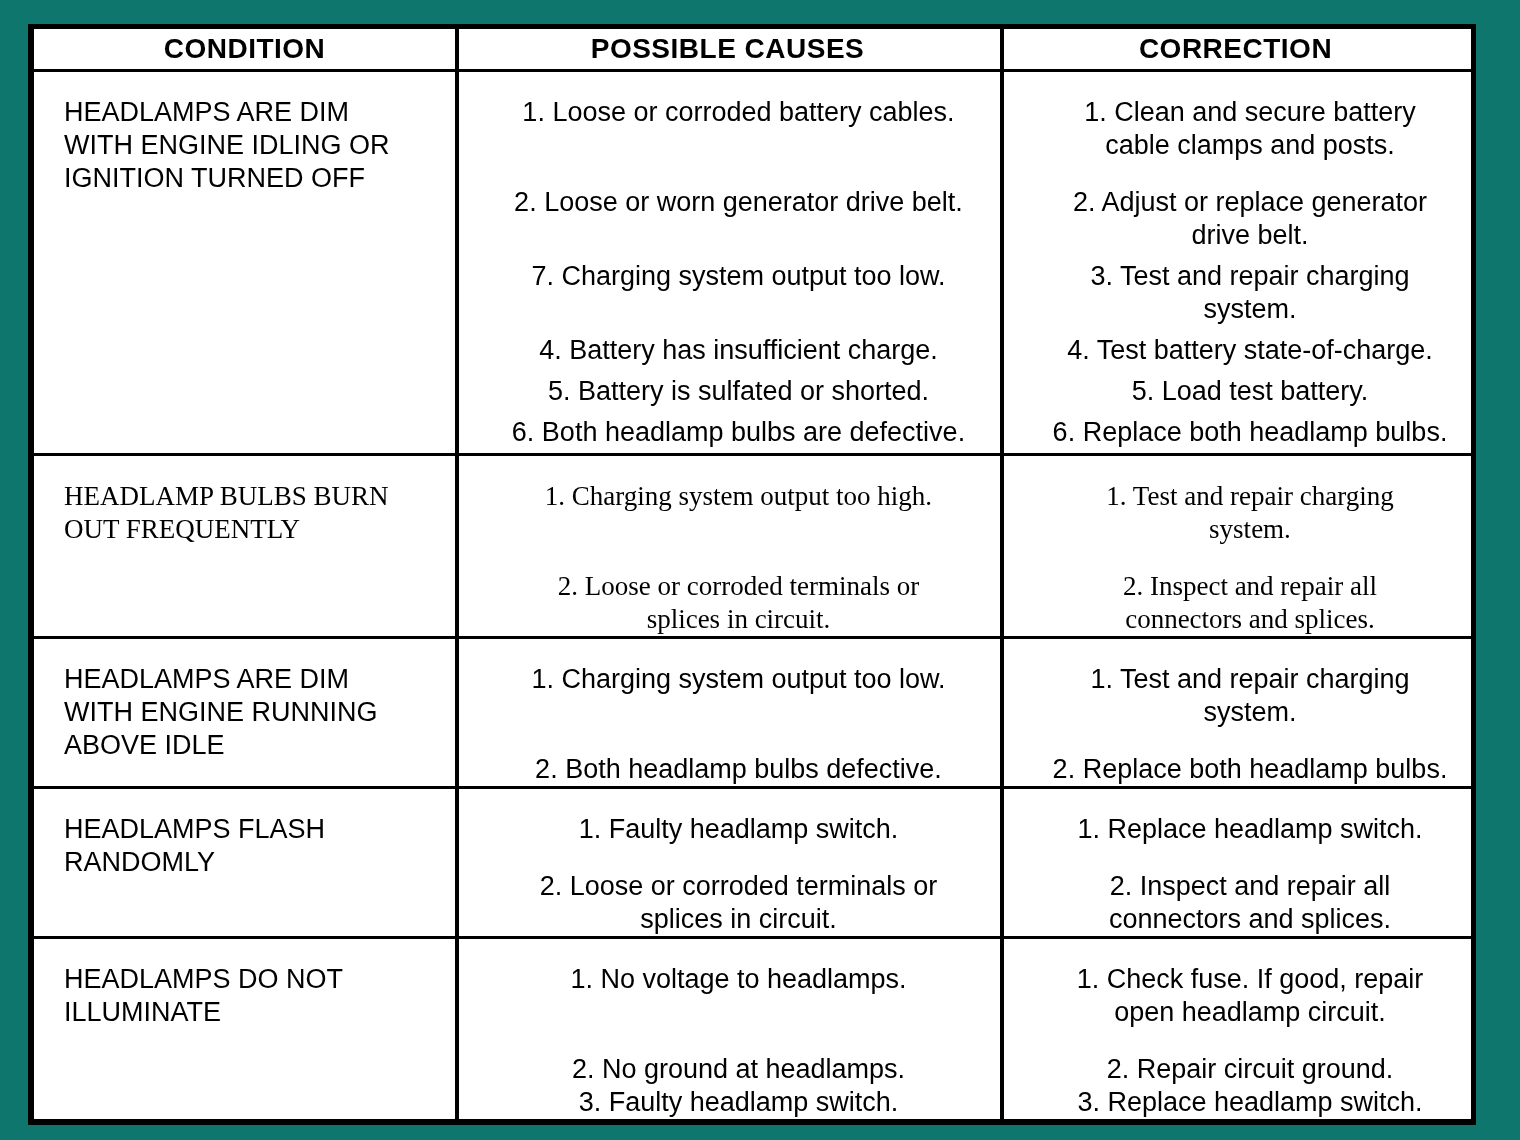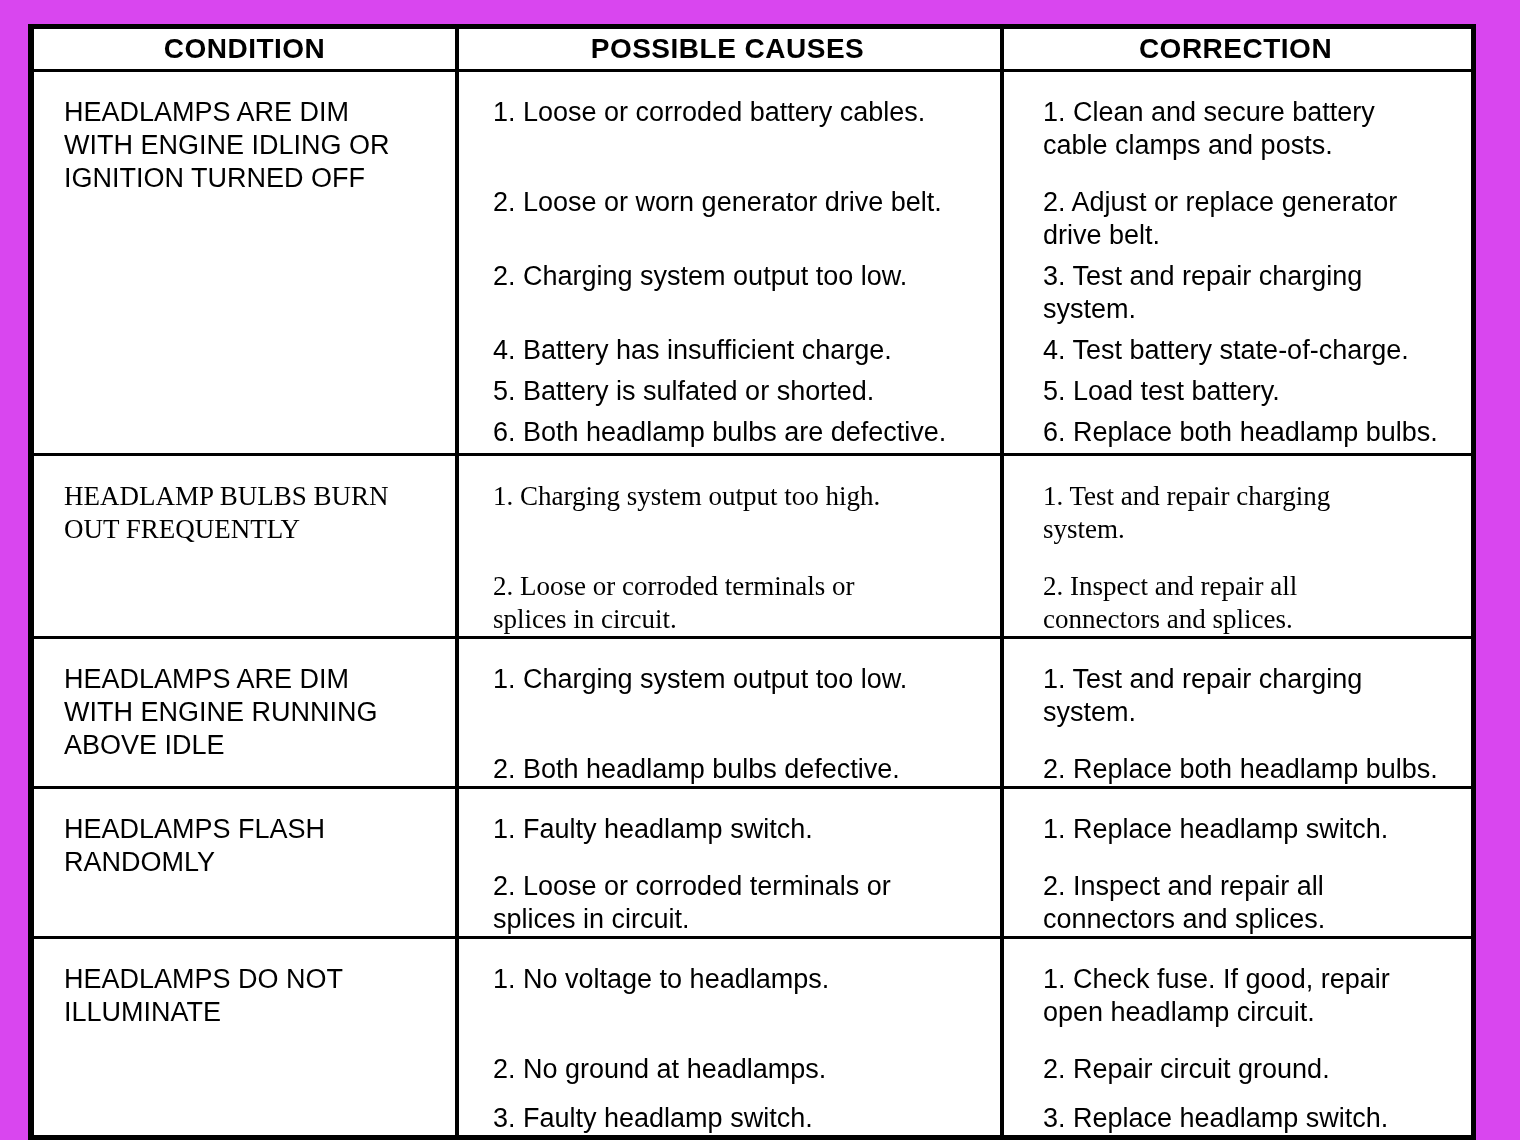--- a/index.html
+++ b/index.html
@@ -10,21 +10,21 @@
     height: 1140px;
     overflow: hidden;
     font-family: "Liberation Sans", sans-serif;
     color: #000000;
   }
 
   .page {
     position: relative;
     width: 1520px;
     height: 1140px;
-    background: #d946ef;
+    background: #0f766e;
   }
 
   .ts-table {
     position: absolute;
     left: 28px;
     top: 24px;
     width: 1448px;
     box-sizing: border-box;
     border: 5px solid #000000;
     border-left-width: 6px;
@@ -77,25 +77,26 @@
   .pairs {
     box-sizing: border-box;
     padding-top: 24px;
     padding-bottom: 0;
   }
 
   .pair {
     display: grid;
     grid-template-columns: 545px 1fr;
     margin-bottom: 8px;
+    text-align: center;
   }
   .pair:first-child { margin-bottom: 24px; }
   .pair:last-child  { margin-bottom: 0; }
   .trow.r5 .pair:first-child  { }
-  .trow.r5 .pair:nth-child(2) { margin-bottom: 16px; }
+  .trow.r5 .pair:nth-child(2) { margin-bottom: 0; }
   
   .pair:first-child:last-child { margin-bottom: 0; }
 
   .cause, .correction {
     box-sizing: border-box;
     font-size: 27px;
     line-height: 33px;
     white-space: pre-line;
   }
   .cause      { padding-left: 38px; padding-right: 16px; }
@@ -136,21 +137,21 @@
     <div class="cause">1. Loose or corroded battery cables.</div>
     <div class="correction">1. Clean and secure battery
 cable clamps and posts.</div>
   </div>
             <div class="pair">
     <div class="cause">2. Loose or worn generator drive belt.</div>
     <div class="correction">2. Adjust or replace generator
 drive belt.</div>
   </div>
             <div class="pair">
-    <div class="cause">2. Charging system output too low.</div>
+    <div class="cause">7. Charging system output too low.</div>
     <div class="correction">3. Test and repair charging
 system.</div>
   </div>
             <div class="pair">
     <div class="cause">4. Battery has insufficient charge.</div>
     <div class="correction">4. Test battery state-of-charge.</div>
   </div>
             <div class="pair">
     <div class="cause">5. Battery is sulfated or shorted.</div>
     <div class="correction">5. Load test battery.</div>

